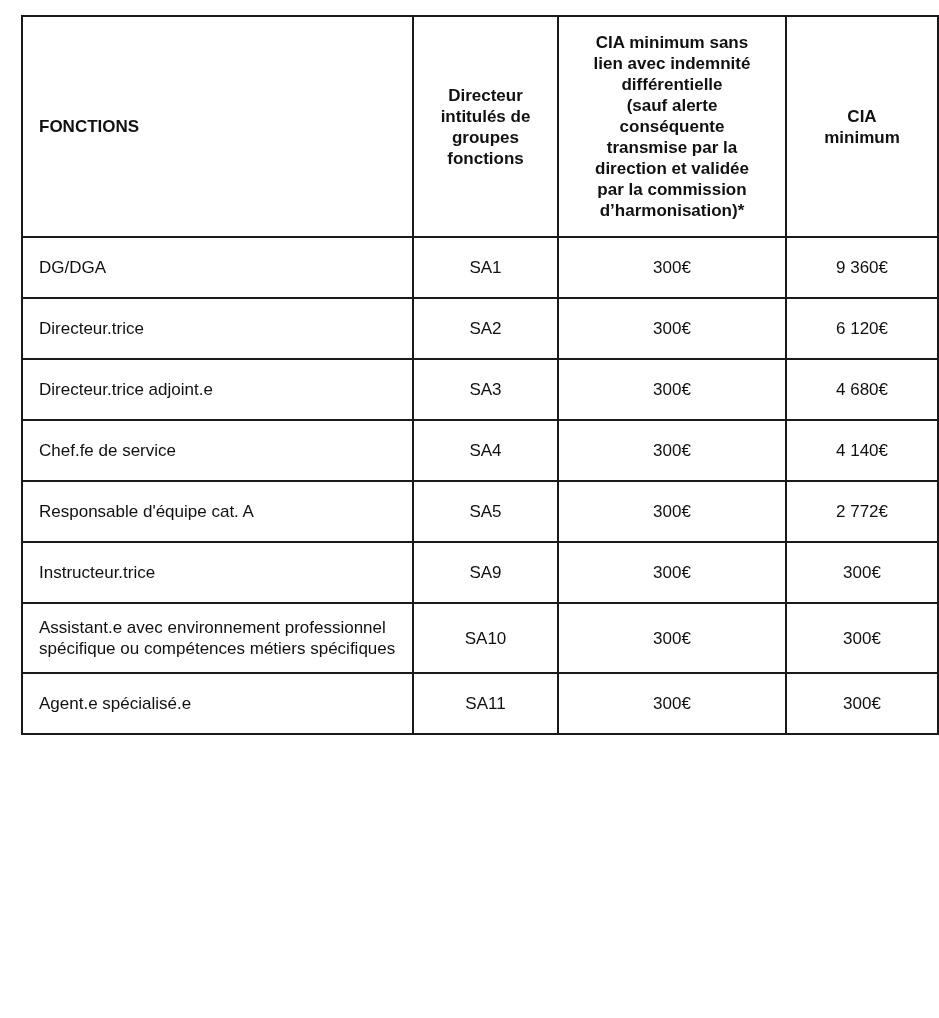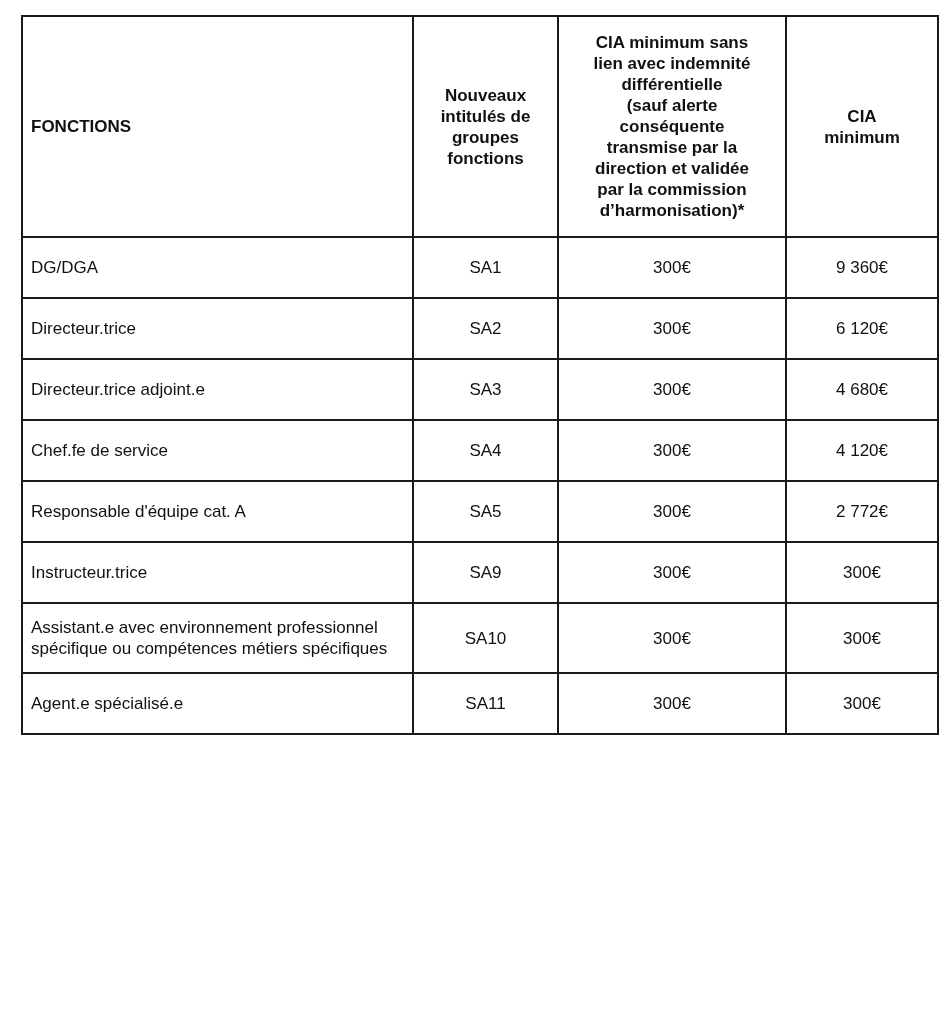--- a/index.html
+++ b/index.html
@@ -18,21 +18,21 @@
     table.grid {
       position: absolute;
       left: 21px;
       top: 15px;
       border-collapse: collapse;
       table-layout: fixed;
       width: 916px;
     }
     table.grid td, table.grid th {
       border: 2px solid #1a1a1a;
-      padding: 0 8px;
+      padding: 0 16px;
       font-size: 17px;
       line-height: 21px;
       vertical-align: middle;
     }
     table.grid th {
       font-weight: bold;
       text-align: center;
       height: 219px;
     }
     table.grid th.left {
@@ -56,21 +56,21 @@
   <colgroup>
     <col class="c1">
       <col class="c2">
       <col class="c3">
       <col class="c4">
   </colgroup>
   <thead>
     <tr>
       <th class="left">FONCTIONS</th>
       <th>
-        <span>Nouveaux</span><br>
+        <span>Directeur</span><br>
         <span>intitulés de</span><br>
         <span>groupes</span><br>
         <span>fonctions</span>
       </th>
       <th>
         <span>CIA minimum sans</span><br>
         <span>lien avec indemnité</span><br>
         <span>différentielle</span><br>
         <span>(sauf alerte</span><br>
         <span>conséquente</span><br>
@@ -101,21 +101,21 @@
     <tr class="r">
       <td>Directeur.trice adjoint.e</td>
       <td class="center">SA3</td>
       <td class="center">300€</td>
       <td class="center">4 680€</td>
     </tr>
     <tr class="r">
       <td>Chef.fe de service</td>
       <td class="center">SA4</td>
       <td class="center">300€</td>
-      <td class="center">4 120€</td>
+      <td class="center">4 140€</td>
     </tr>
     <tr class="r">
       <td>Responsable d'équipe cat. A</td>
       <td class="center">SA5</td>
       <td class="center">300€</td>
       <td class="center">2 772€</td>
     </tr>
     <tr class="r">
       <td>Instructeur.trice</td>
       <td class="center">SA9</td>

